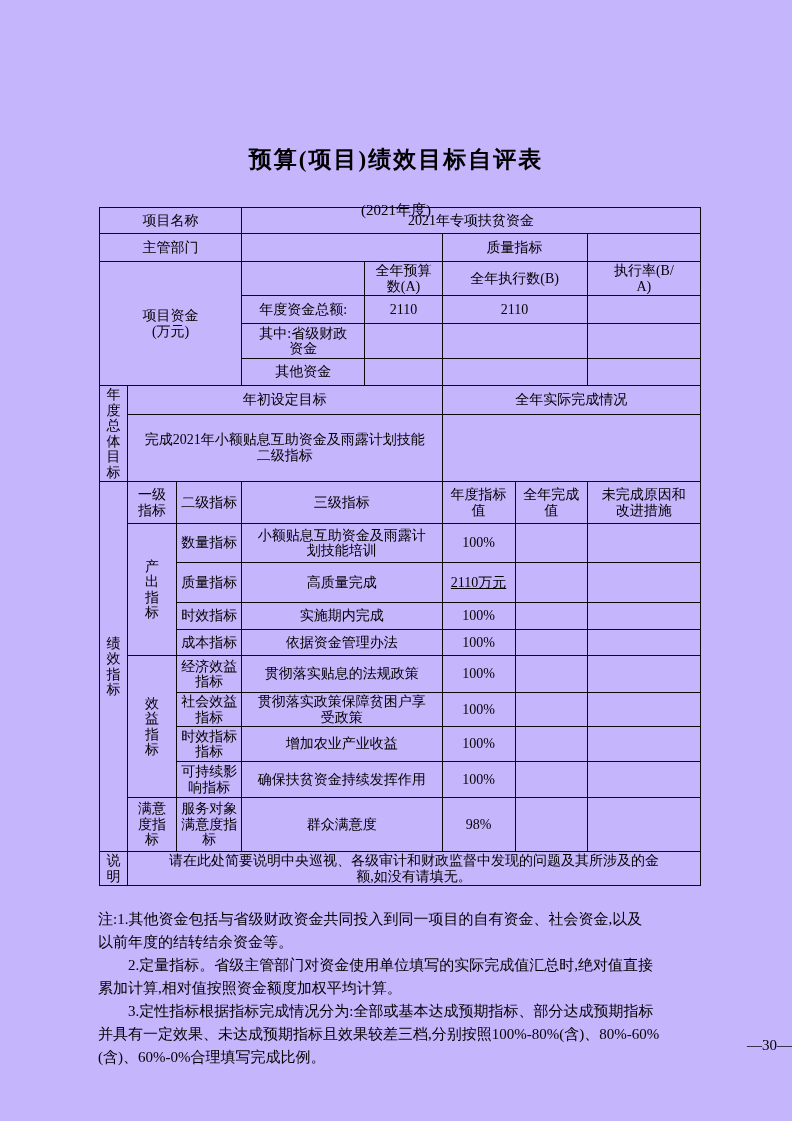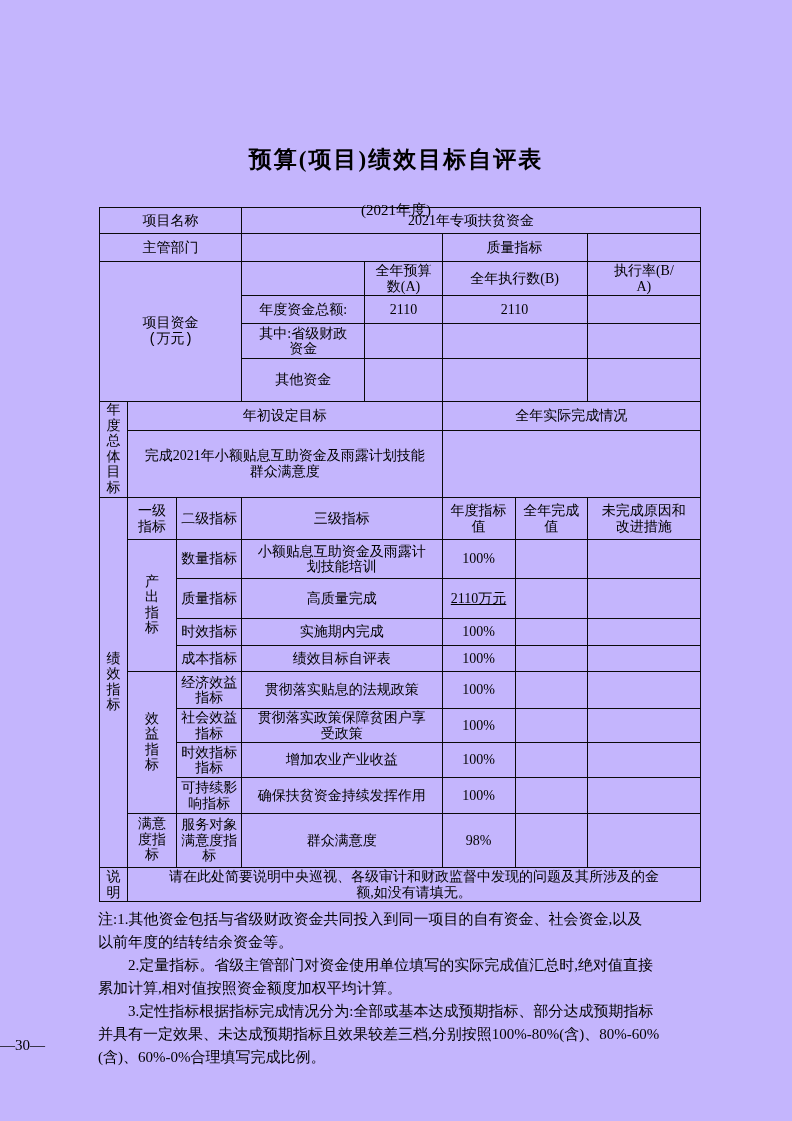--- a/index.html
+++ b/index.html
@@ -10,26 +10,26 @@
   .subtitle{position:absolute;left:0;right:0;top:185px;text-align:center;font-size:15px;margin-top:16px;}
   table.eval{position:absolute;left:99px;top:207px;width:602px;
              border-collapse:collapse;table-layout:fixed;}
   table.eval td{border:1.6px solid #0a0a0a;text-align:center;vertical-align:middle;
                 font-size:14px;line-height:15.5px;padding:1px 2px;
                 white-space:pre-line;overflow:hidden;}
   td.al{text-align:left;padding-left:4px;}
   td.ar{text-align:right;padding-right:5px;}
   td.vr{text-align:right;padding-right:7px;}
   td.vl{text-align:left;padding-left:2px;text-decoration:underline;}
-  td.vert{line-height:17px;font-family:Liberation Mono, monospace;}
+  td.vert{line-height:17px;}
   td.remark-label{font-size:13px;padding:0;}
   td.remark-text{text-align:left;font-size:14.5px;line-height:15.5px;padding-left:4px;}
   .notes{position:absolute;left:98px;top:908px;width:604px;text-align:left;
          font-size:15px;line-height:23px;white-space:pre-line;}
-  .pageno{position:absolute;left:0;right:0;top:1037px;text-align:left;font-size:15px;}
+  .pageno{position:absolute;left:0;right:0;top:1037px;text-align:right;font-size:15px;}
 </style>
 </head>
 <body>
 
 <div class="page">
 
   <div class="title">预算(项目)绩效目标自评表</div>
   <div class="subtitle">(2021年度)</div>
 
   <table class="eval">
@@ -73,37 +73,37 @@
       <td colspan="2">2110</td>
       <td></td>
     </tr>
     <tr style="height:35px">
       <td class="al">其中:省级财政
 资金</td>
       <td></td>
       <td colspan="2"></td>
       <td></td>
     </tr>
-    <tr style="height:43px">
+    <tr style="height:27px">
       <td class="ar">其他资金</td>
       <td></td>
       <td colspan="2"></td>
       <td></td>
     </tr>
 
     <tr style="height:24px">
       <td rowspan="2" class="vert">年度
 总体
 目标</td>
       <td colspan="4">年初设定目标</td>
       <td colspan="3">全年实际完成情况</td>
     </tr>
     <tr style="height:56px">
       <td colspan="4">完成2021年小额贴息互助资金及雨露计划技能
-群众满意度</td>
+二级指标</td>
       <td colspan="3"></td>
     </tr>
 
     <tr style="height:42px">
       <td rowspan="10" class="vert">绩
 效
 指
 标</td>
       <td>一级
 指标</td>
@@ -138,21 +138,21 @@
     </tr>
     <tr style="height:27px">
       <td>时效指标</td>
       <td colspan="2">实施期内完成</td>
       <td class="vr">100%</td>
       <td></td>
       <td></td>
     </tr>
     <tr style="height:26px">
       <td>成本指标</td>
-      <td colspan="2">绩效目标自评表</td>
+      <td colspan="2">依据资金管理办法</td>
       <td class="vr">100%</td>
       <td></td>
       <td></td>
     </tr>
 
     <tr style="height:37px">
       <td rowspan="4" class="vert">效
 益
 指
 标</td>

